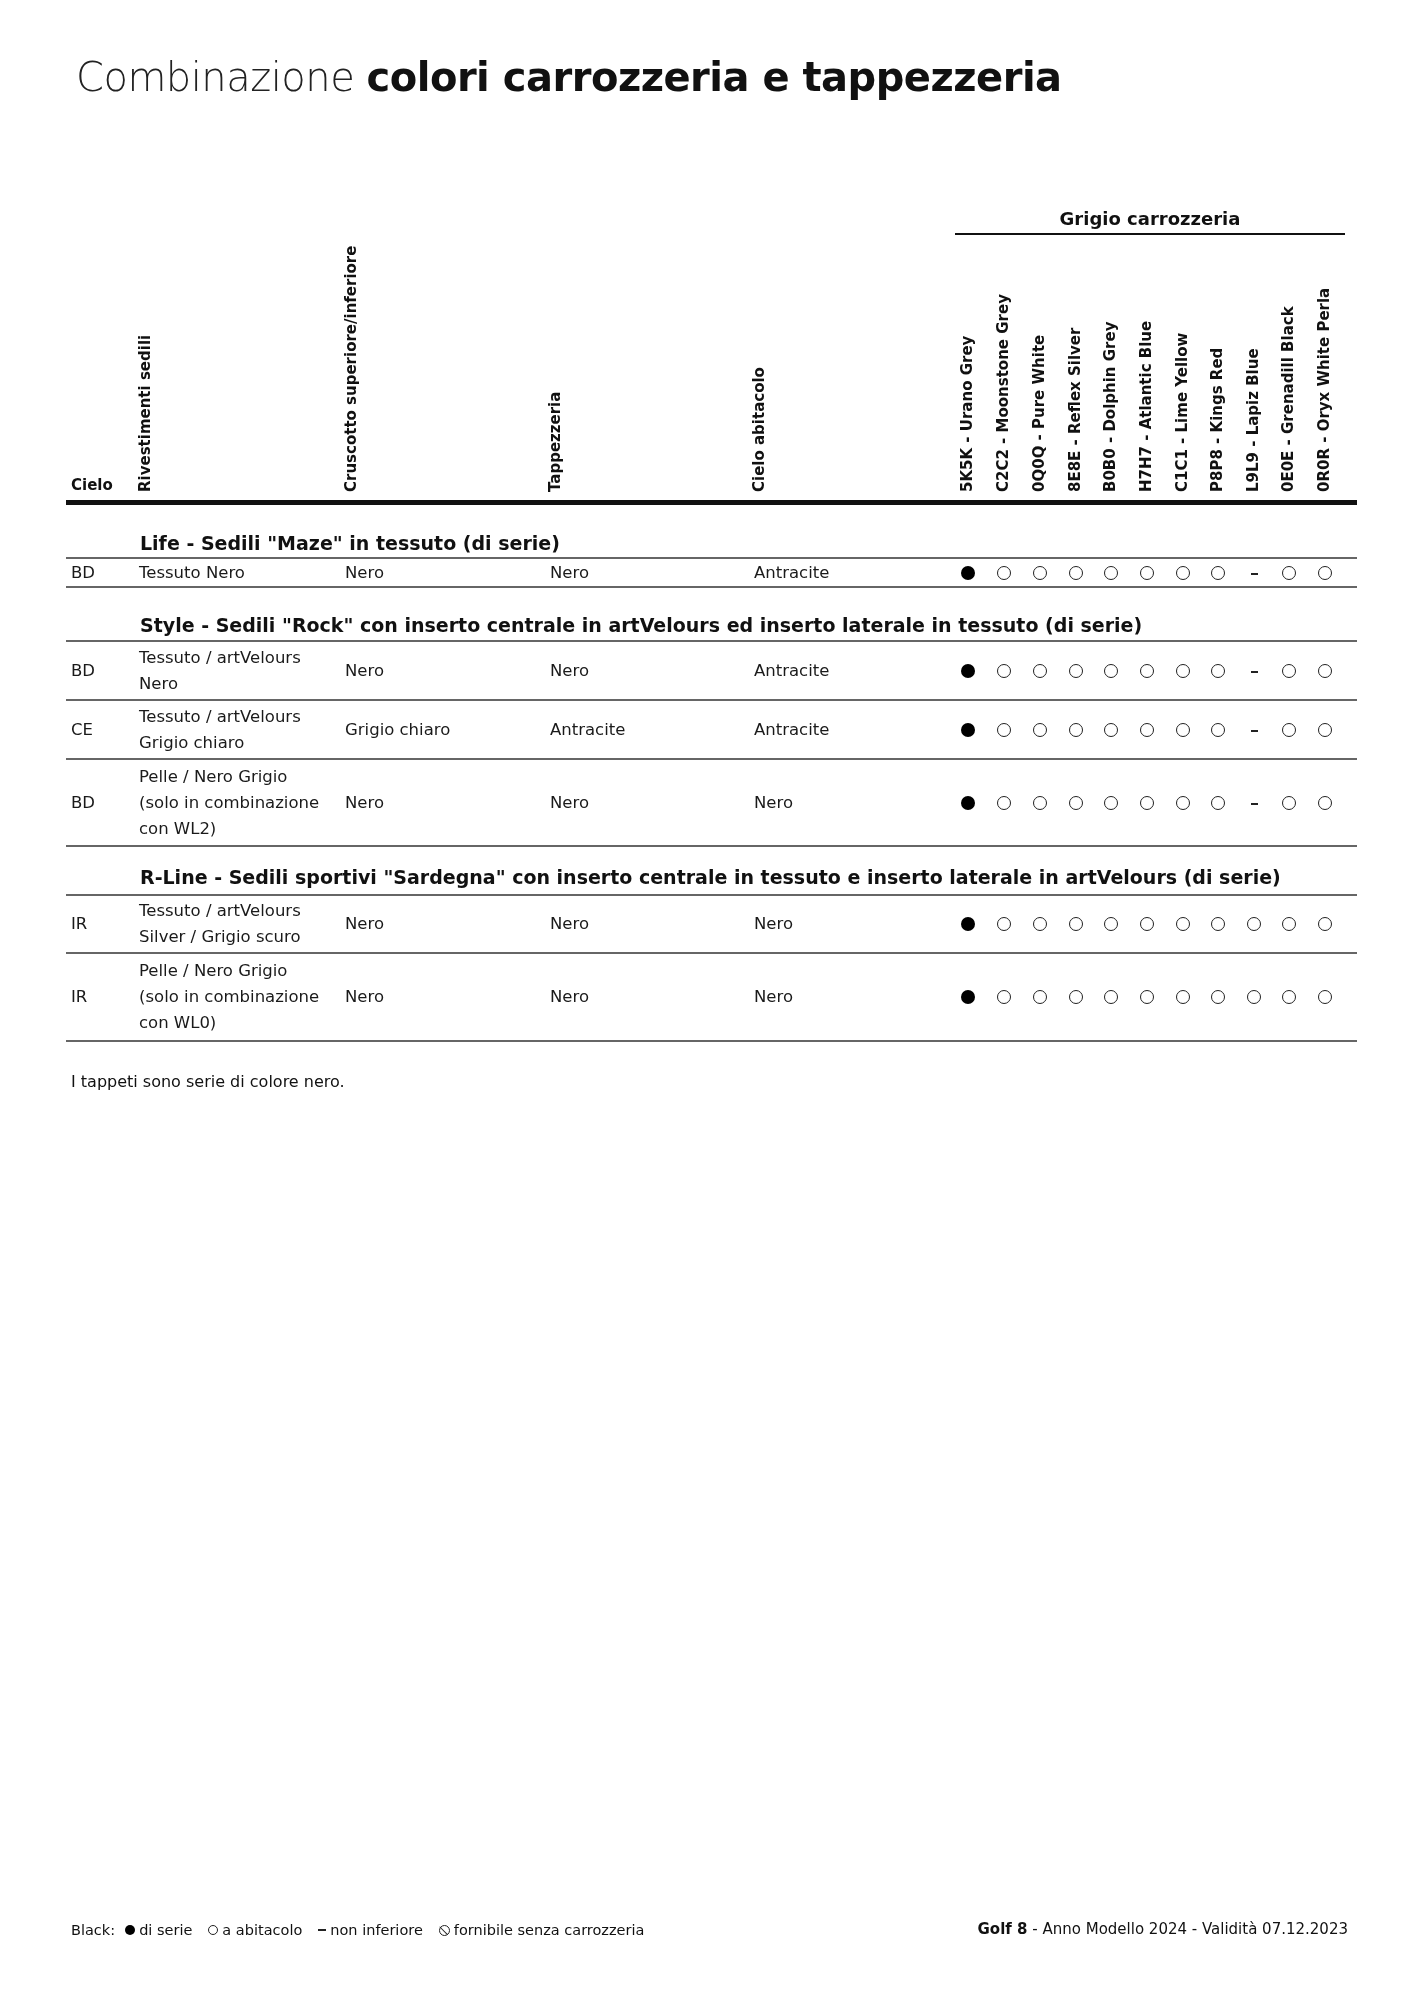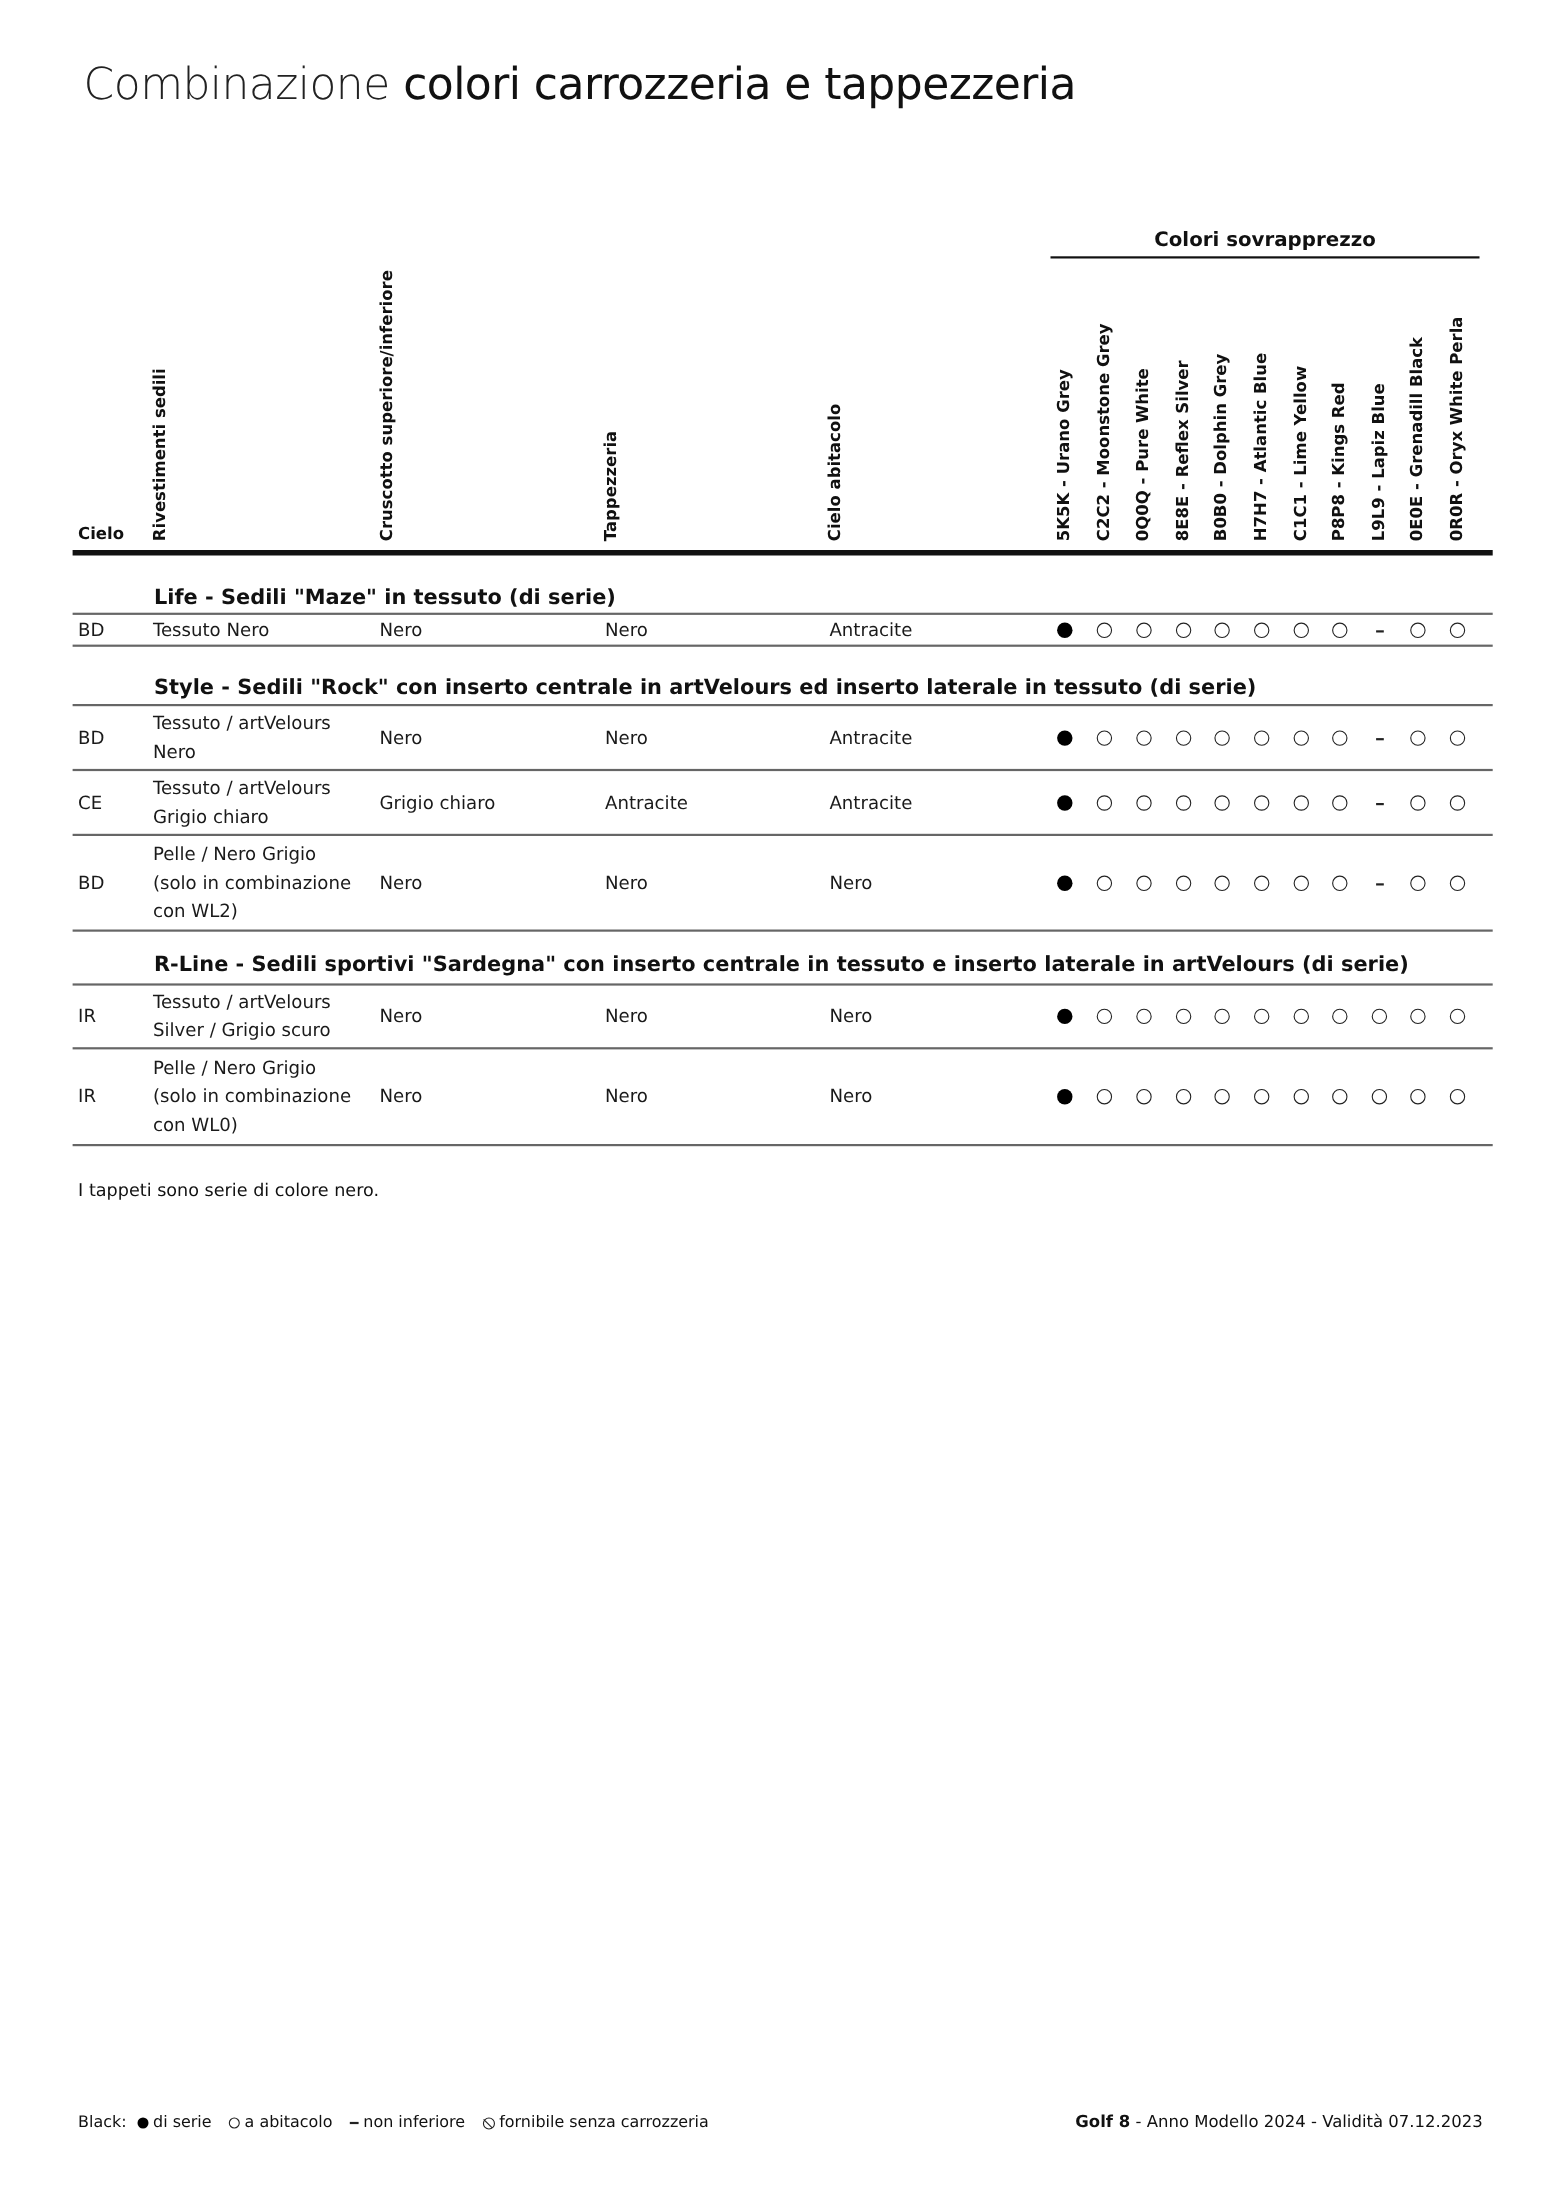--- a/index.html
+++ b/index.html
@@ -2,21 +2,21 @@
 <html><head>
 <meta charset="utf-8">
 <style>
   html, body { margin: 0; padding: 0; background: #ffffff; }
   body { width: 1414px; height: 2000px; position: relative; overflow: hidden;
          font-family: "DejaVu Sans", "Liberation Sans", sans-serif; color: #111; }
   .abs { position: absolute; }
   .title { left: 76px; top: 52px; font-size: 40px; line-height: 50px; white-space: nowrap;
            letter-spacing: -0.5px; }
   .title .light { font-weight: 300; font-family: "DejaVu Sans", sans-serif; color: #222; }
-  .title .bold { font-weight: normal; }
+  .title .bold { font-weight: bold; }
   .group-header { left: 955px; width: 390px; top: 208px; text-align: center;
                   font-size: 18px; font-weight: bold; }
   .group-rule { left: 955px; width: 390px; top: 233px; height: 2px; background: #111; }
   .vhead { position: absolute; bottom: calc(2000px - 492px); width: 22px; }
   .vhead span { position: absolute; left: 0; bottom: 0; transform-origin: 0 100%;
                 transform: translateX(18px) rotate(-90deg); white-space: nowrap;
                 font-size: 15px; font-weight: bold; line-height: 18px; }
   .sigla-head { left: 71px; top: 476px; font-size: 15px; font-weight: bold; }
   .thick-rule { left: 66px; width: 1291px; top: 500px; height: 5px; background: #111; }
   .rule { left: 66px; width: 1291px; height: 2px; background: #666; }
@@ -39,21 +39,21 @@
   .footer-right b { font-weight: bold; }
 </style>
 </head>
 <body>
 
 <div class="abs title">
   <span class="light">Combinazione</span>
   <span class="bold">colori carrozzeria e tappezzeria</span>
 </div>
 
-<div class="abs group-header">Colori sovrapprezzo</div>
+<div class="abs group-header">Grigio carrozzeria</div>
 <div class="abs group-rule"></div>
 
 <div class="abs sigla-head">Cielo</div>
 <div class="vhead" style="left:136px">
     <span>Rivestimenti sedili</span>
   </div>
 <div class="vhead" style="left:342px">
     <span>Cruscotto superiore/inferiore</span>
   </div>
 <div class="vhead" style="left:546px">

